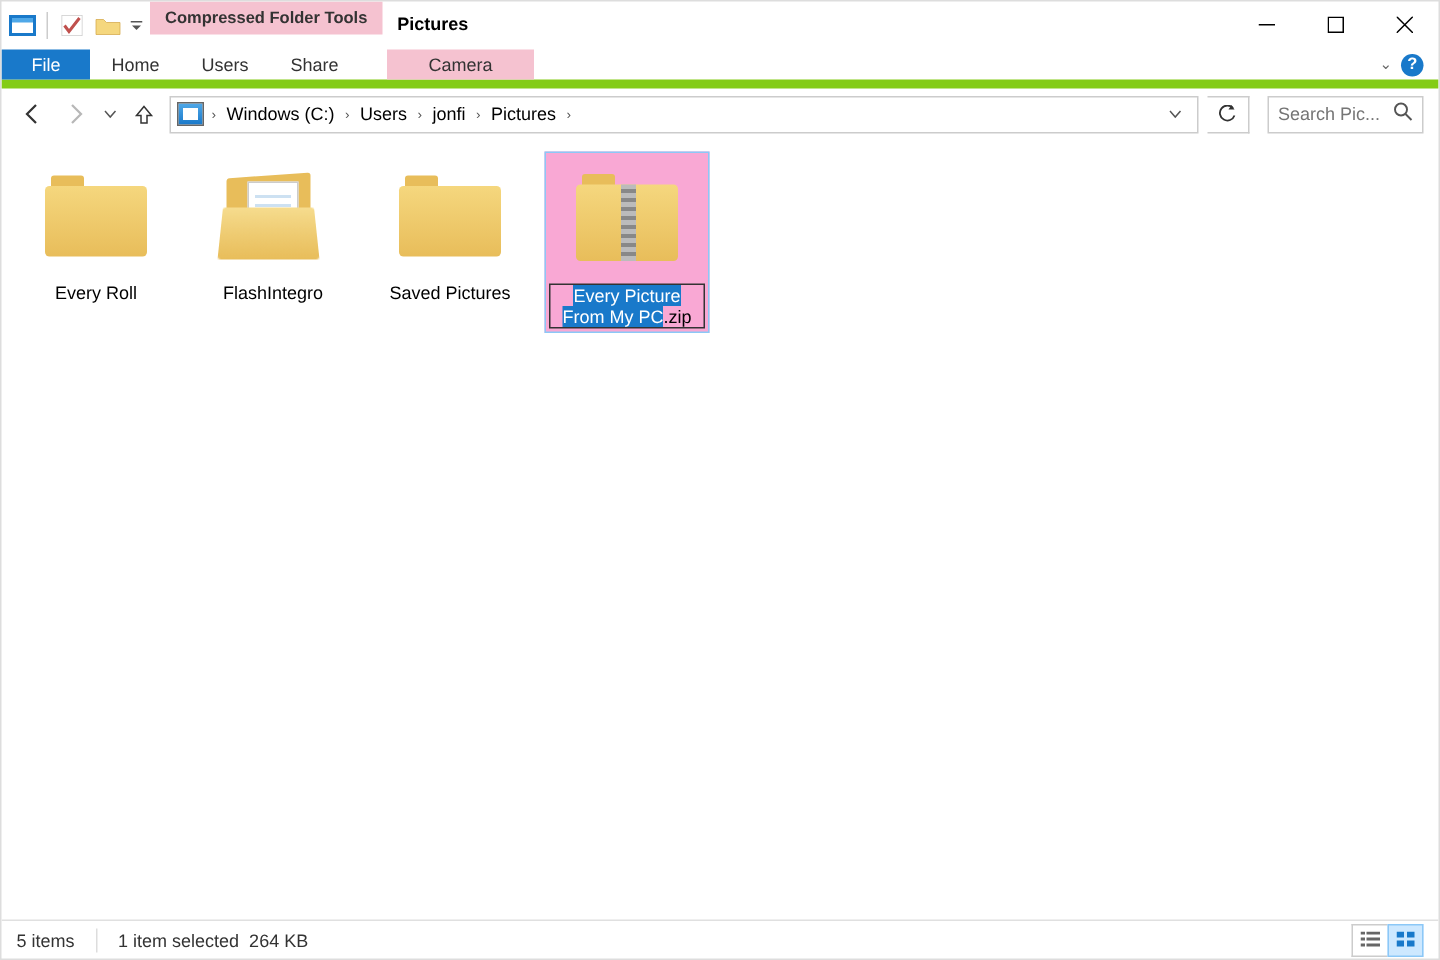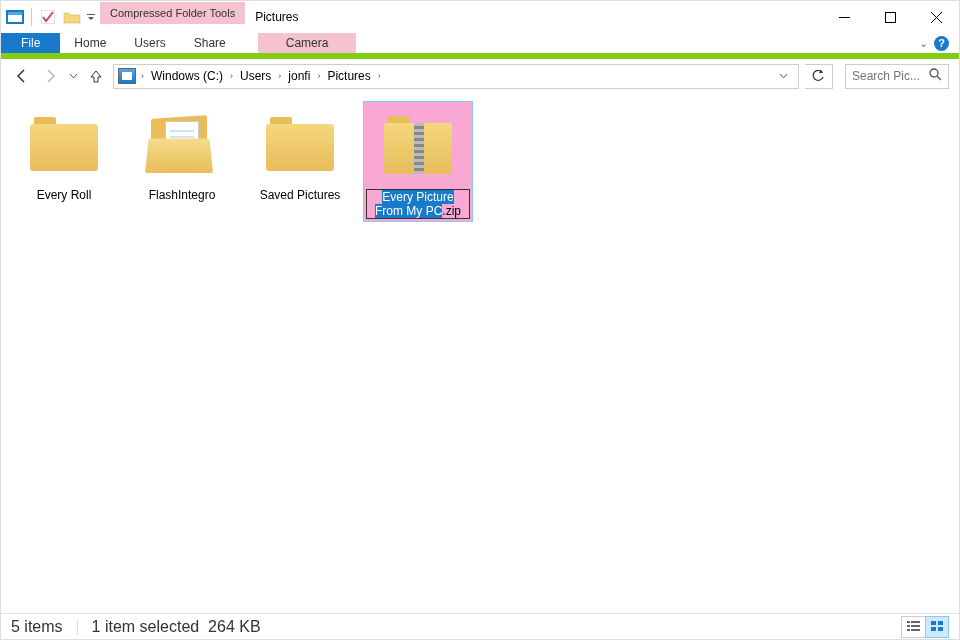--- a/index.html
+++ b/index.html
@@ -1,19 +1,19 @@
 <!DOCTYPE html>
 <html><head>
   <meta charset="utf-8">
   <style>
     * { box-sizing: border-box; margin: 0; padding: 0; font-family: "Segoe UI", Tahoma, sans-serif; }
     body { width: 960px; height: 640px; background: #fff; overflow: hidden; display: flex; flex-direction: column; border: 1px solid #ddd; }
     
     
-    .titlebar { display: flex; align-items: center; height: 32px; }
+    .titlebar { display: flex; align-items: flex-start; height: 32px; font-weight: bold; }
     .qat { display: flex; align-items: center; height: 32px; padding: 0 4px; gap: 4px; }
     .qat-icon { width: 20px; height: 20px; display: flex; align-items: center; justify-content: center; cursor: pointer; }
     .qat-sep { width: 1px; height: 18px; background: #ccc; margin: 0 2px; }
     .qat-arrow { width: 10px; display: flex; align-items: center; justify-content: center; font-size: 9px; color: #555; cursor: pointer; }
     
     .tab-context { display: flex; flex-direction: column; align-items: center; }
     .tab-context-label { background: #f5c2d0; color: #333; font-size: 11px; padding: 3px 10px; height: 22px; display: flex; align-items: center; }
     
     .window-title { flex: 1; padding: 8px 10px; font-size: 12px; color: #000; }
     .win-controls { display: flex; }
@@ -68,21 +68,21 @@
     .thumb-img { width: 56px; height: 68px; background: linear-gradient(#c89a6a 55%, #7a4a2c 55%); position: relative; display:flex; align-items:flex-end; justify-content:center; }
     .thumb-img .person { width: 8px; height: 22px; background: #222; margin-bottom: 8px; }
     .thumb-img::before { content:""; position:absolute; top:4px; left:4px; right:4px; height:20px; background: rgba(255,255,255,0.3); }
     
     .zip-folder { position: relative; width: 68px; height: 58px; }
     .zip-folder .back { position: absolute; top: 0; left: 4px; width: 22px; height: 10px; background: #e8bd5a; border-radius: 2px 2px 0 0; }
     .zip-folder .front { position: absolute; top: 7px; width: 68px; height: 51px; background: linear-gradient(#f5d77e,#e8bd5a); border-radius: 3px; }
     .zip-folder .zipper { position: absolute; top: 7px; left: 30px; width: 10px; height: 51px; background: repeating-linear-gradient(#bbb 0, #bbb 3px, #888 3px, #888 6px); }
     
     
-    .statusbar { height: 26px; border-top: 1px solid #e0e0e0; display: flex; align-items: center; padding: 0 10px; font-size: 16px; color: #333; gap: 14px; }
+    .statusbar { height: 26px; border-top: 1px solid #e0e0e0; display: flex; align-items: center; padding: 0 10px; font-size: 12px; color: #333; gap: 14px; }
     .status-sep { width: 1px; height: 16px; background: #ddd; }
     .status-right { margin-left: auto; display: flex; gap: 0; }
     .view-toggle { width: 24px; height: 22px; border: 1px solid #ccc; display:flex; align-items:center; justify-content:center; cursor: pointer; }
     .view-toggle.active { background: #cde8ff; border-color: #8cc8f7; }
     .view-toggle:first-child { border-right: none; }
     
     .edit-box { border: 1px solid #333; padding: 0 1px; display: inline-block; line-height: 14px; }
   </style>
 </head>
 <body>

